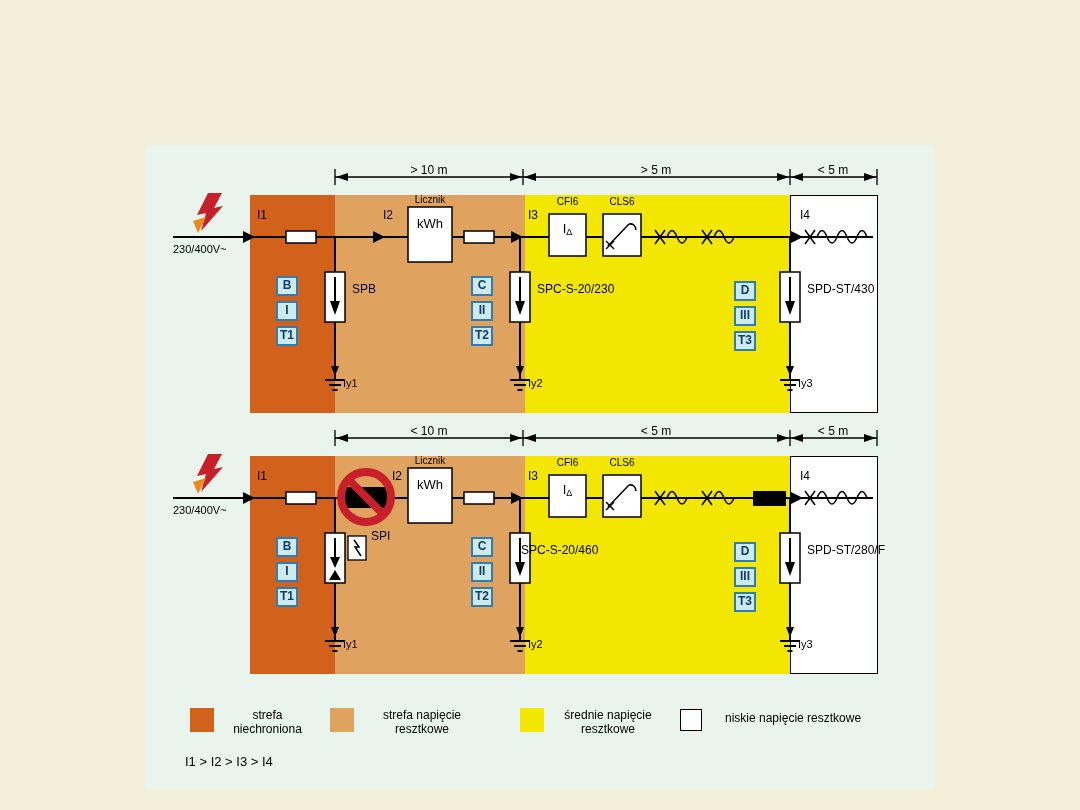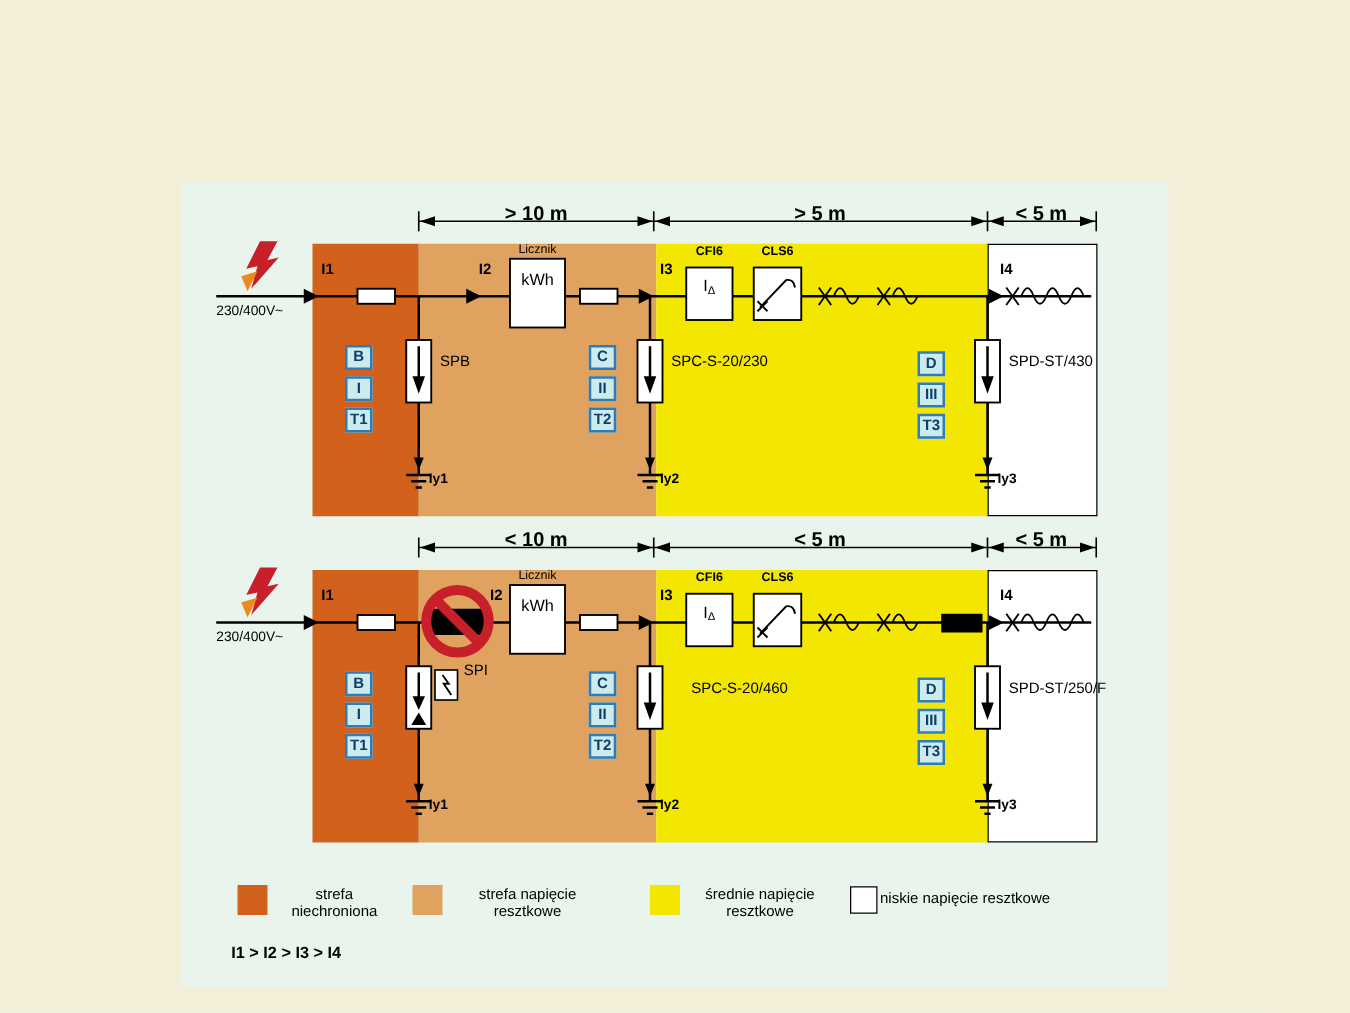--- a/index.html
+++ b/index.html
@@ -10,24 +10,24 @@
   .diagram{position:absolute;left:0;width:733px;height:260px}
   .d-top{top:20px}
   .d-bottom{top:281px}
   .zone{position:absolute;top:30px;height:218px}
   .zone-orange{left:105px;width:85px;background:#d2611b}
   .zone-tan{left:190px;width:190px;background:#e0a35f}
   .zone-yellow{left:380px;width:265px;background:#f3e600}
   .zone-white{left:645px;width:88px;background:#fff;border:1px solid #000}
   .overlay{position:absolute;left:0;top:0}
   .lbl{position:absolute;white-space:nowrap;line-height:1.15}
-  .b{font-weight:bold}
+  .b{font-weight:normal}
   .f10{font-size:10px}.f11{font-size:11px}.f12{font-size:12px}.f13{font-size:13px}
   .ctr{text-align:center}
-  .dimlabel{position:absolute;top:-2px;font-size:16px;font-weight:bold;transform:translateX(-50%);white-space:nowrap}
+  .dimlabel{position:absolute;top:-2px;font-size:12px;font-weight:normal;transform:translateX(-50%);white-space:nowrap}
   .badge{position:absolute;width:22px;height:20px;background:#cdeaec;border:2px solid #2e7cb8;color:#0c3e6e;font-weight:bold;font-size:12px;line-height:15px;text-align:center}
   .legend{position:absolute;left:0;top:563px;width:868px;height:82px}
   .legend-swatch{position:absolute;width:24px;height:24px}
   .sw-orange{background:#d2611b}
   .sw-tan{background:#e0a35f}
   .sw-yellow{background:#f3e600}
   .sw-white{background:#fff;border:1px solid #000;width:22px;height:22px}
   .sub{font-size:9px;vertical-align:-2px}
 </style>
 </head>
@@ -271,22 +271,22 @@
     <div class="lbl f12 b" style="left:112px;top:44px">I1</div>
     <div class="lbl f12 b" style="left:247px;top:44px">I2</div>
     <div class="lbl f12 b" style="left:383px;top:44px">I3</div>
     <div class="lbl f12 b" style="left:655px;top:44px">I4</div>
     <div class="lbl f10 ctr" style="left:263px;top:29px;width:44px">Licznik</div>
     <div class="lbl f13 ctr" style="left:263px;top:52px;width:44px">kWh</div>
     <div class="lbl f10 b ctr" style="left:404px;top:31px;width:37px">CFI6</div>
     <div class="lbl f10 b ctr" style="left:458px;top:31px;width:38px">CLS6</div>
     <div class="lbl f13 ctr" style="left:404px;top:57px;width:37px"><span>I</span><span class="sub">Δ</span></div>
     <div class="lbl f12" style="left:226px;top:104px">SPI</div>
-    <div class="lbl f12" style="left:408px;top:118px">SPC-S-20/460</div>
-    <div class="lbl f12" style="left:662px;top:118px">SPD-ST/250/F</div>
+    <div class="lbl f12" style="left:376px;top:118px">SPC-S-20/460</div>
+    <div class="lbl f12" style="left:662px;top:118px">SPD-ST/280/F</div>
     <div class="lbl f11 b" style="left:198px;top:212px">Iy1</div>
     <div class="lbl f11 b" style="left:383px;top:212px">Iy2</div>
     <div class="lbl f11 b" style="left:653px;top:212px">Iy3</div>
     <div class="badge" style="left:131px;top:111px">B</div>
     <div class="badge" style="left:131px;top:136px">I</div>
     <div class="badge" style="left:131px;top:161px">T1</div>
     <div class="badge" style="left:326px;top:111px">C</div>
     <div class="badge" style="left:326px;top:136px">II</div>
     <div class="badge" style="left:326px;top:161px">T2</div>
     <div class="badge" style="left:589px;top:116px">D</div>
@@ -304,21 +304,21 @@
     <div class="lbl f12 ctr" style="left:212px;top:1px;width:130px">
       <div>strefa napięcie</div>
       <div>resztkowe</div>
     </div>
     <div class="legend-swatch sw-yellow" style="left:375px;top:0"></div>
     <div class="lbl f12 ctr" style="left:398px;top:1px;width:130px">
       <div>średnie napięcie</div>
       <div>resztkowe</div>
     </div>
     <div class="legend-swatch sw-white" style="left:535px;top:1px"></div>
-    <div class="lbl f12" style="left:559px;top:4px">
+    <div class="lbl f12" style="left:580px;top:4px">
       <div>niskie napięcie resztkowe</div>
       <div></div>
     </div>
     <div class="lbl f13 b" style="left:40px;top:47px">I1 &gt; I2 &gt; I3 &gt; I4</div>
   </div>
 
 </div>
 </div>
 
 </body></html>

